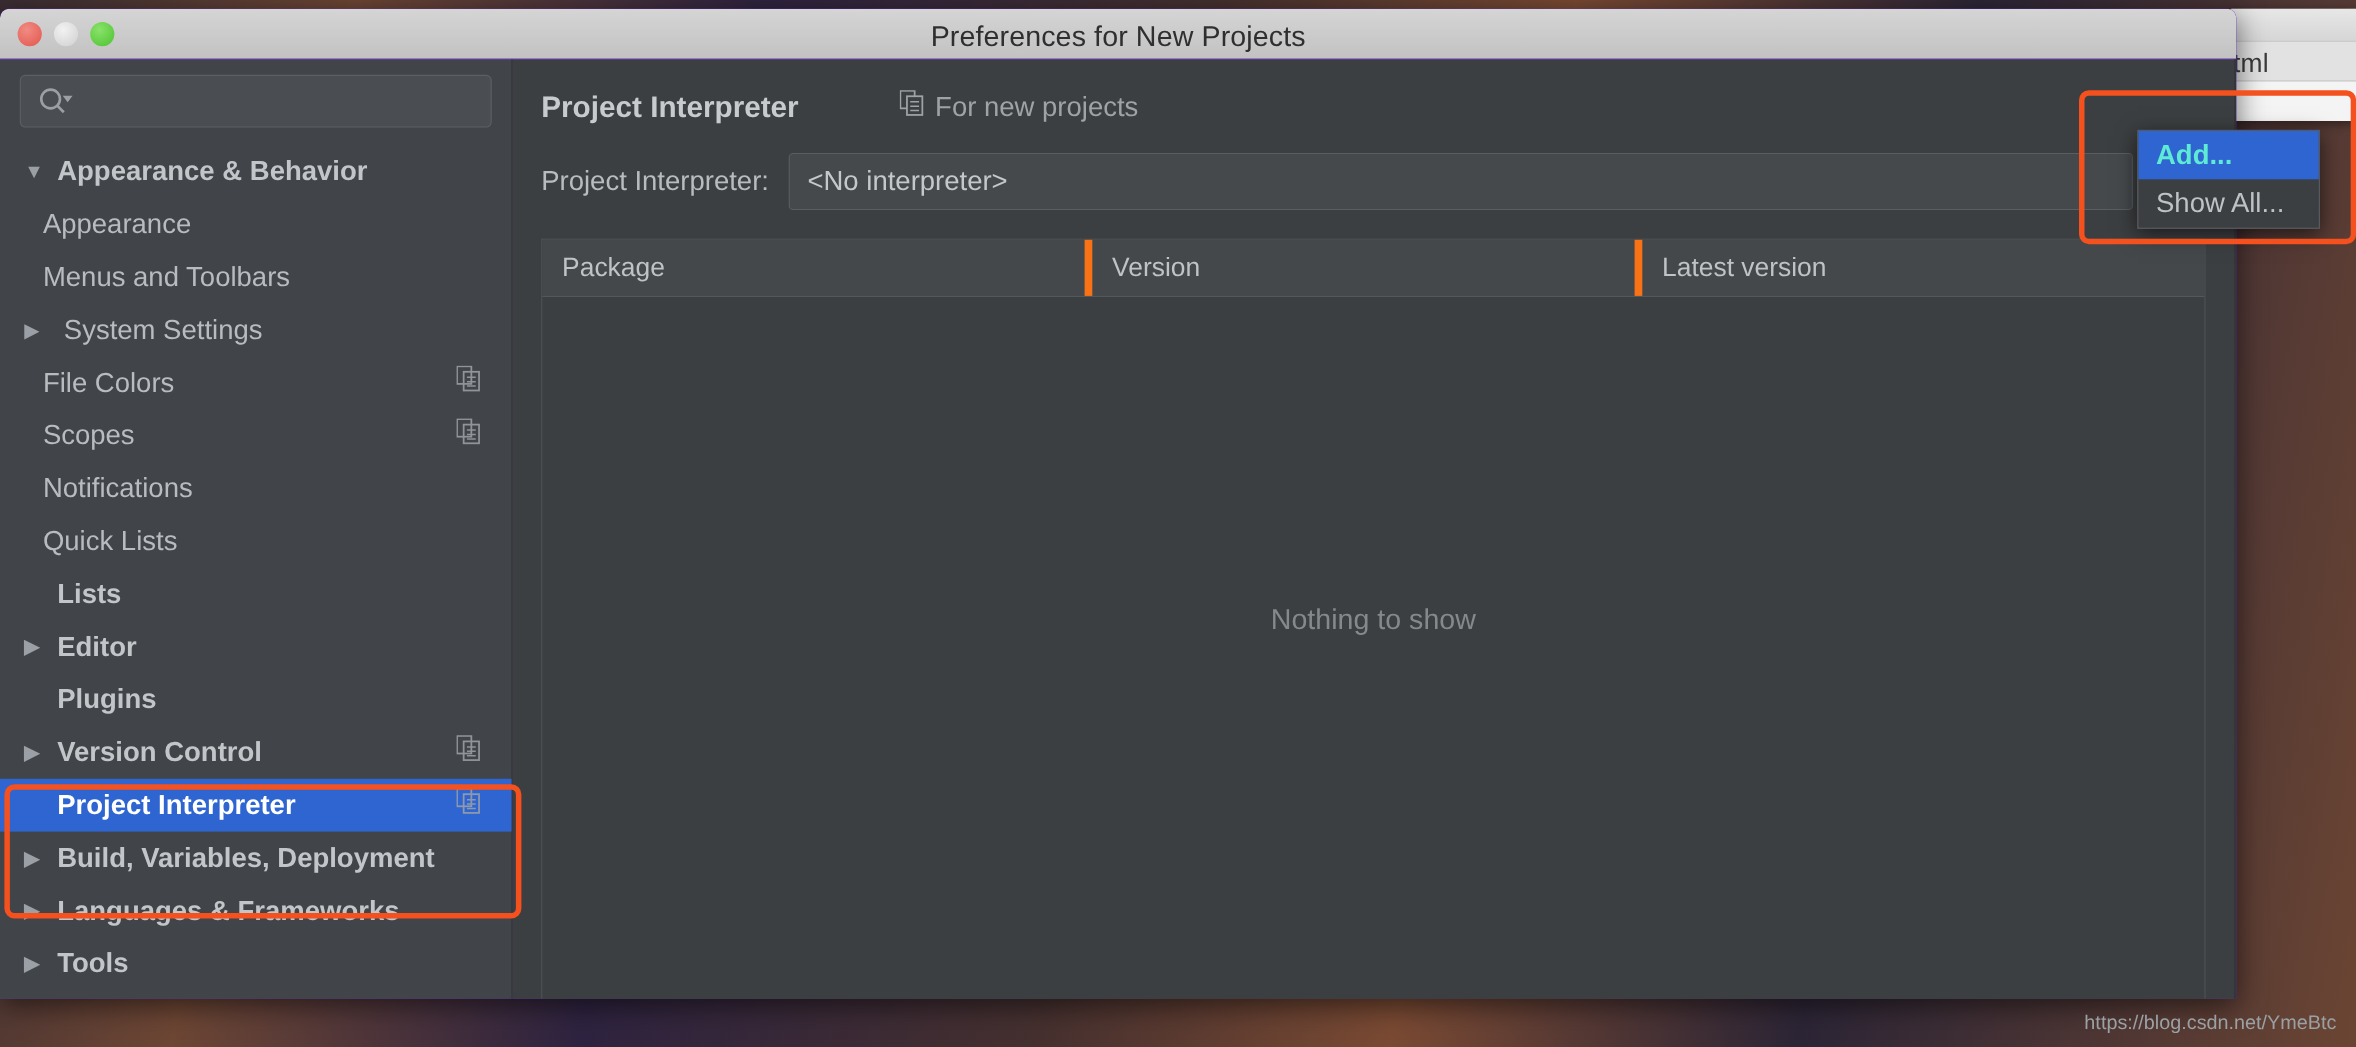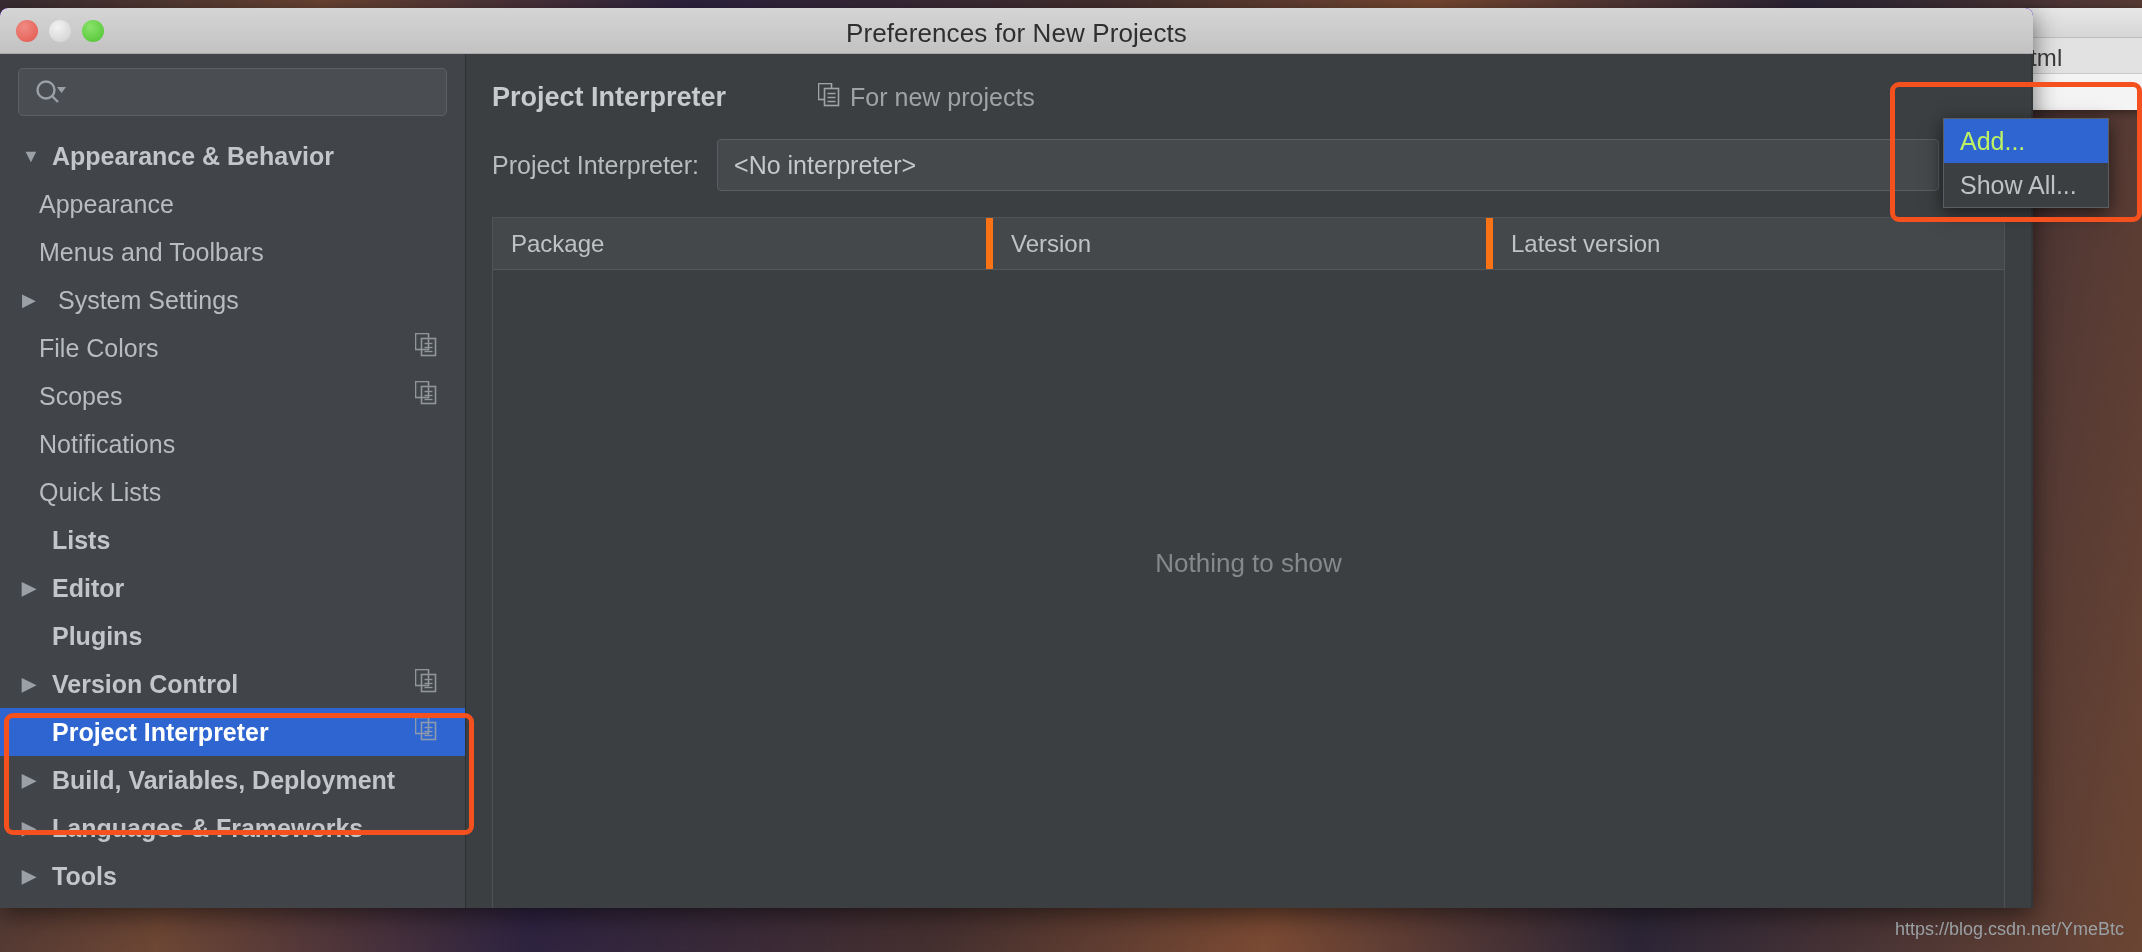--- a/index.html
+++ b/index.html
@@ -309,22 +309,22 @@
     height: 44px;
     display: flex;
     align-items: center;
     padding-left: 16px;
     font-size: 25px;
     color: #bfc2c5;
     white-space: nowrap;
   }
   .dd-item.active {
     background: #2f65d0;
-    color: #bef264;
-    font-weight: normal;
+    color: #5eead4;
+    font-weight: bold;
   }
 
   
   .annot {
     position: absolute;
     border: 5px solid #f4511e;
     border-radius: 9px;
     pointer-events: none;
     z-index: 60;
   }

